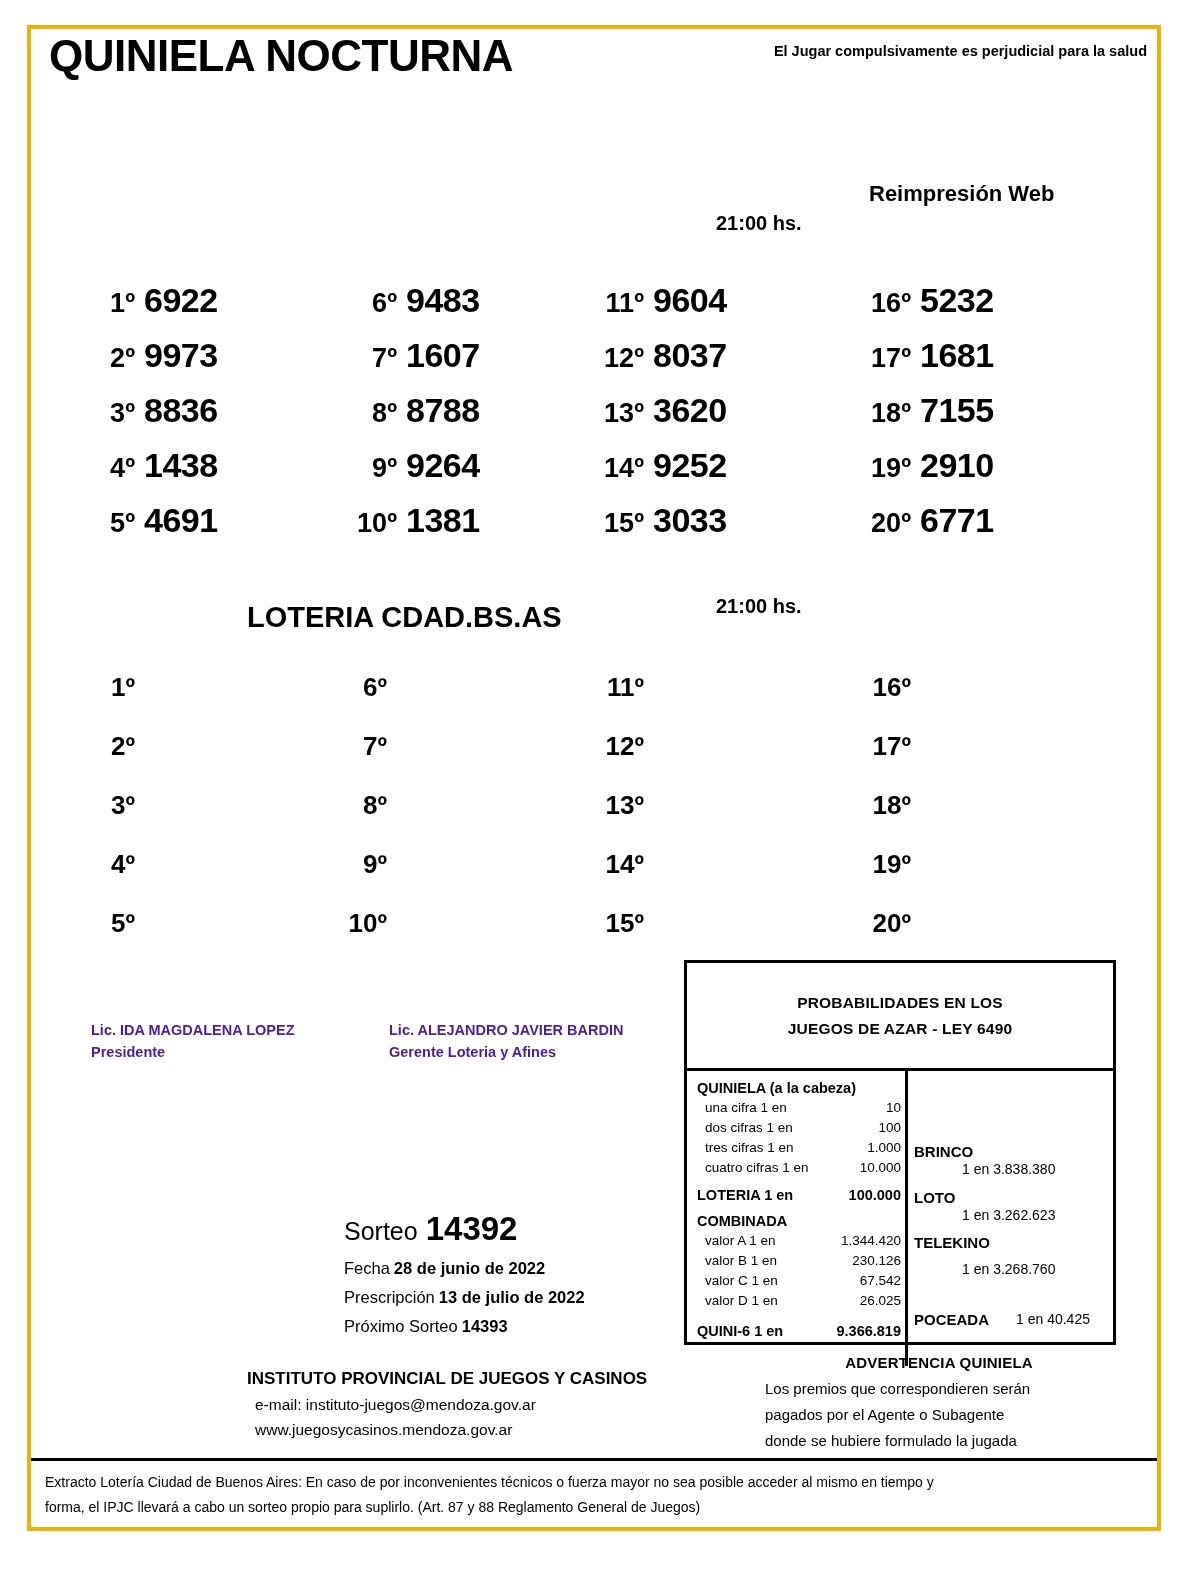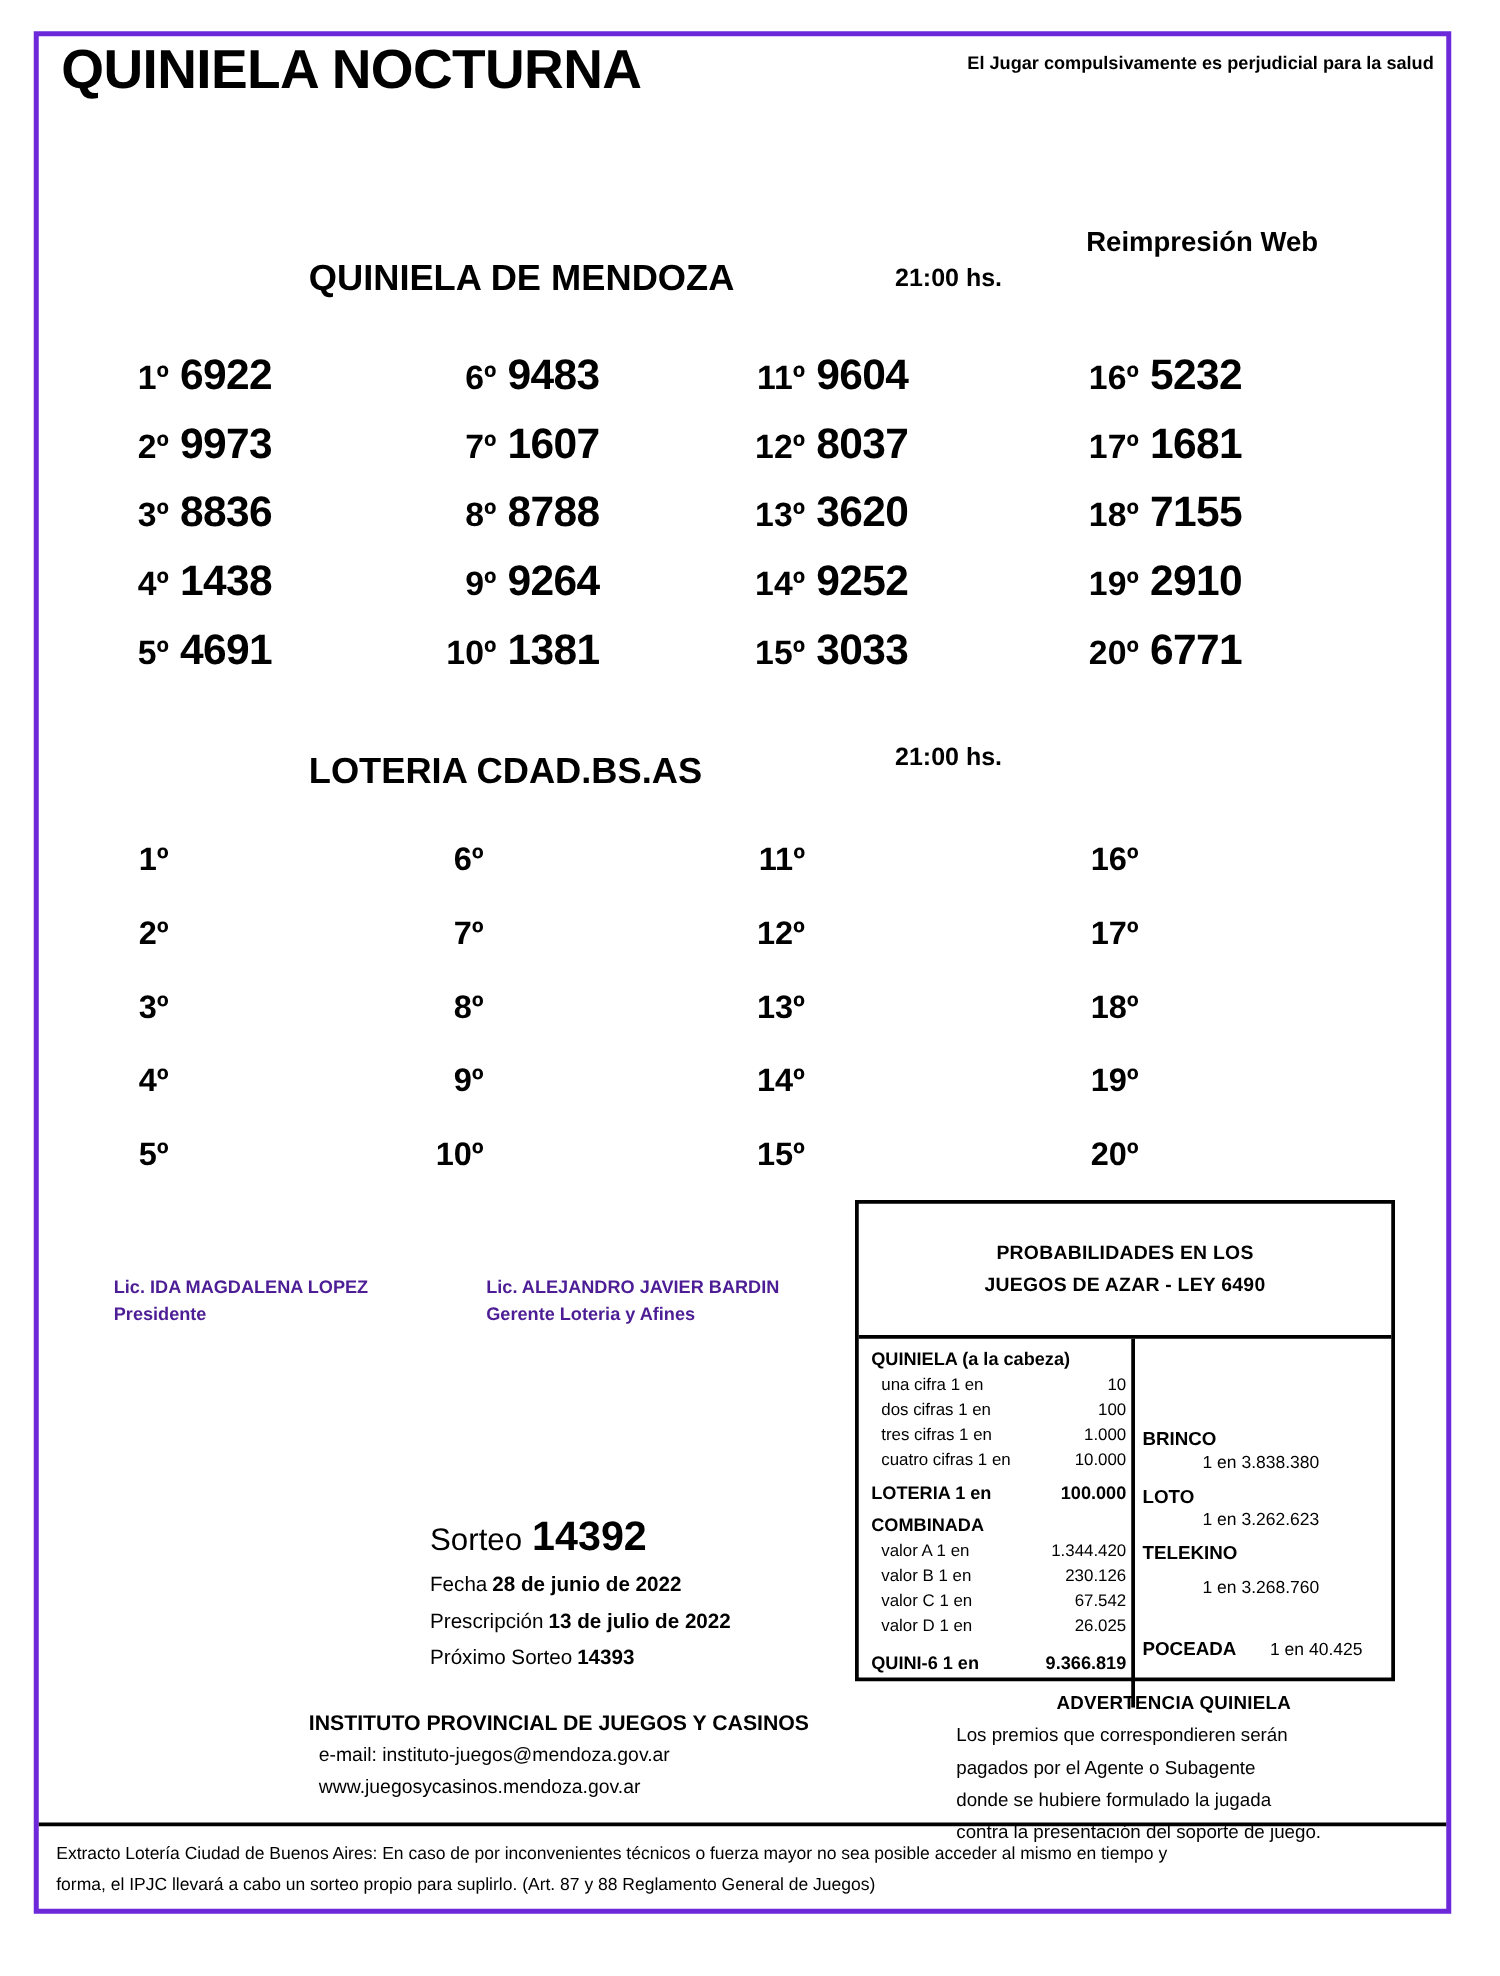--- a/index.html
+++ b/index.html
@@ -12,21 +12,21 @@
     font-family: "Liberation Sans", sans-serif;
     color: #000;
     position: relative;
     overflow: hidden;
   }
 
   .page-frame {
     position: absolute;
     left: 27px; top: 25px;
     width: 1134px; height: 1506px;
-    border: 4px solid #6d28d9;
+    border: 4px solid #eab308;
     background: #fff;
   }
 
   
   .header-row {
     position: absolute;
     left: 0; top: 0; width: 100%;
     height: 60px;
   }
   .main-title {
@@ -244,21 +244,20 @@
 </head>
 <body>
 
 <div class="page-frame">
 
   <div class="header-row">
     <div class="main-title">QUINIELA NOCTURNA</div>
     <div class="warn-text">El Jugar compulsivamente es perjudicial para la salud</div>
   </div>
 
-  <div class="sec-heading" style="left:216px; top:178px;">QUINIELA  DE MENDOZA</div>
   <div class="sec-time" style="left:685px; top:183px;">21:00 hs.</div>
   <div class="reprint" style="left:838px; top:152px;">Reimpresión Web</div>
 
   <div class="grid" id="grid1" style="top:252px; height:280px;">
       <div class="gcol" style="left: 58px;">
         <div class="grow">
           <span class="ord" style="width: 46px;">1º</span>
           <span class="num">6922</span>
         </div>
         <div class="grow">
@@ -531,21 +530,20 @@
           <div class="r-item r-val" style="top: 240px; left: 108px;">1 en 40.425</div>
         </div>
     </div>
   </div>
 
   <div class="advert">
     <div class="advert-title">ADVERTENCIA QUINIELA</div>
     <div class="advert-line">Los premios que correspondieren serán</div>
     <div class="advert-line">pagados por el Agente o Subagente</div>
     <div class="advert-line">donde se hubiere formulado la jugada</div>
-    <div class="advert-line">contra la presentación del soporte de juego.</div>
   </div>
 
   <div class="inst">
     <div class="inst-title">INSTITUTO PROVINCIAL DE JUEGOS Y CASINOS</div>
     <div class="inst-line">e-mail:  instituto-juegos@mendoza.gov.ar</div>
     <div class="inst-line">www.juegosycasinos.mendoza.gov.ar</div>
   </div>
 
   <div class="disclaimer">
     <div>Extracto Lotería Ciudad de Buenos Aires: En caso de por inconvenientes técnicos o fuerza mayor no sea posible acceder al mismo en tiempo y</div>

